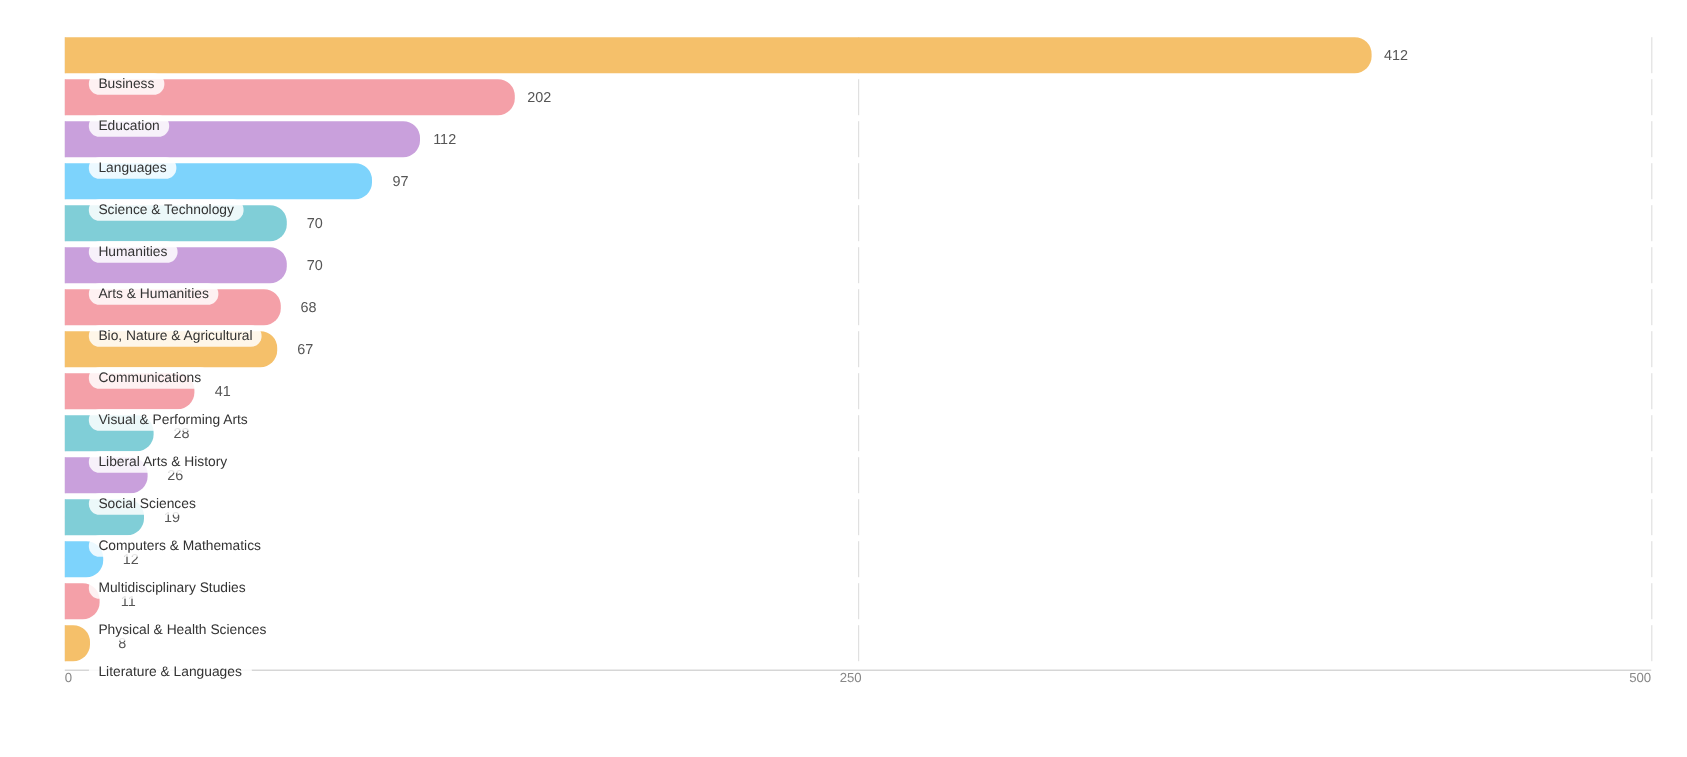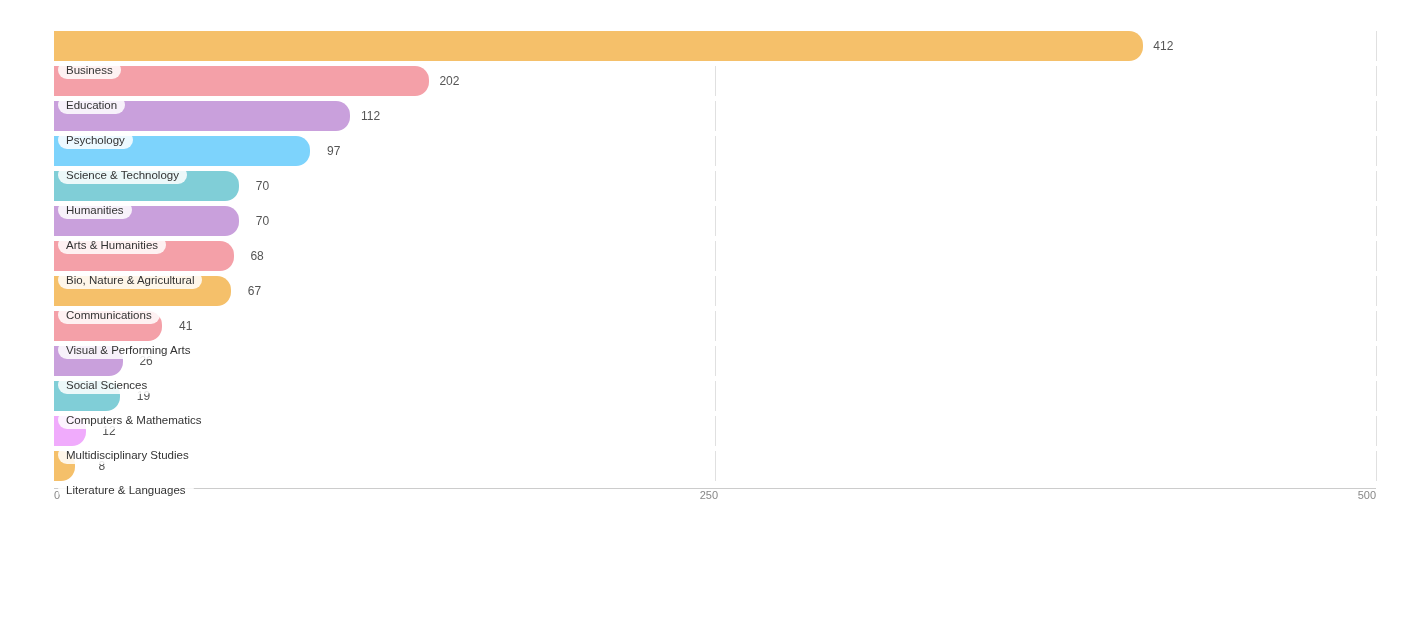--- a/index.html
+++ b/index.html
@@ -31,21 +31,21 @@
       position: relative;
       min-height: 32px;
     }
     .bar-label {
       font-size: 11.5px;
       color: #333;
       background: rgba(255,255,255,0.85);
       border-radius: 10px;
       padding: 3px 8px;
       position: absolute;
-      left: 4px;
+      left: 20px;
       z-index: 2;
       white-space: nowrap;
     }
     .bar-container {
       flex: 1;
       height: 30px;
       position: relative;
       background: transparent;
     }
     .bar {
@@ -121,21 +121,21 @@
         </div>
       </div>
       <div class="bar-row">
         <div class="bar-container">
           <div class="grid-line" style="left: 0%;"></div>
           <div class="grid-line" style="left: 50%;"></div>
           <div class="grid-line" style="left: 100%;"></div>
           <div class="bar" style="width: 22.4%; background-color: rgb(201, 160, 220);">
             <span class="bar-value">112</span>
           </div>
-          <span class="bar-label">Psychology</span>
+          <span class="bar-label">Languages</span>
         </div>
       </div>
       <div class="bar-row">
         <div class="bar-container">
           <div class="grid-line" style="left: 0%;"></div>
           <div class="grid-line" style="left: 50%;"></div>
           <div class="grid-line" style="left: 100%;"></div>
           <div class="bar" style="width: 19.4%; background-color: #7dd3fc; text-align: right;">
             <span class="bar-value">97</span>
           </div>
@@ -195,20 +195,31 @@
             <span class="bar-value">41</span>
           </div>
           <span class="bar-label">Visual &amp; Performing Arts</span>
         </div>
       </div>
       <div class="bar-row">
         <div class="bar-container">
           <div class="grid-line" style="left: 0%;"></div>
           <div class="grid-line" style="left: 50%;"></div>
           <div class="grid-line" style="left: 100%;"></div>
+          <div class="bar" style="width: 5.6%; background-color: rgb(128, 206, 215);">
+            <span class="bar-value">28</span>
+          </div>
+          <span class="bar-label">Liberal Arts &amp; History</span>
+        </div>
+      </div>
+      <div class="bar-row">
+        <div class="bar-container">
+          <div class="grid-line" style="left: 0%;"></div>
+          <div class="grid-line" style="left: 50%;"></div>
+          <div class="grid-line" style="left: 100%;"></div>
           <div class="bar" style="width: 5.2%; background-color: rgb(201, 160, 220);">
             <span class="bar-value">26</span>
           </div>
           <span class="bar-label">Social Sciences</span>
         </div>
       </div>
       <div class="bar-row">
         <div class="bar-container">
           <div class="grid-line" style="left: 0%;"></div>
           <div class="grid-line" style="left: 50%;"></div>
@@ -217,24 +228,35 @@
             <span class="bar-value">19</span>
           </div>
           <span class="bar-label">Computers &amp; Mathematics</span>
         </div>
       </div>
       <div class="bar-row">
         <div class="bar-container">
           <div class="grid-line" style="left: 0%;"></div>
           <div class="grid-line" style="left: 50%;"></div>
           <div class="grid-line" style="left: 100%;"></div>
-          <div class="bar" style="width: 2.4%; background-color: #f0abfc;">
+          <div class="bar" style="width: 2.4%; background-color: #7dd3fc;">
             <span class="bar-value">12</span>
           </div>
           <span class="bar-label">Multidisciplinary Studies</span>
+        </div>
+      </div>
+      <div class="bar-row">
+        <div class="bar-container">
+          <div class="grid-line" style="left: 0%;"></div>
+          <div class="grid-line" style="left: 50%;"></div>
+          <div class="grid-line" style="left: 100%;"></div>
+          <div class="bar" style="width: 2.2%; background-color: rgb(244, 160, 168);">
+            <span class="bar-value">11</span>
+          </div>
+          <span class="bar-label">Physical &amp; Health Sciences</span>
         </div>
       </div>
       <div class="bar-row">
         <div class="bar-container">
           <div class="grid-line" style="left: 0%;"></div>
           <div class="grid-line" style="left: 50%;"></div>
           <div class="grid-line" style="left: 100%;"></div>
           <div class="bar" style="width: 1.6%; background-color: rgb(245, 192, 106);">
             <span class="bar-value">8</span>
           </div>

